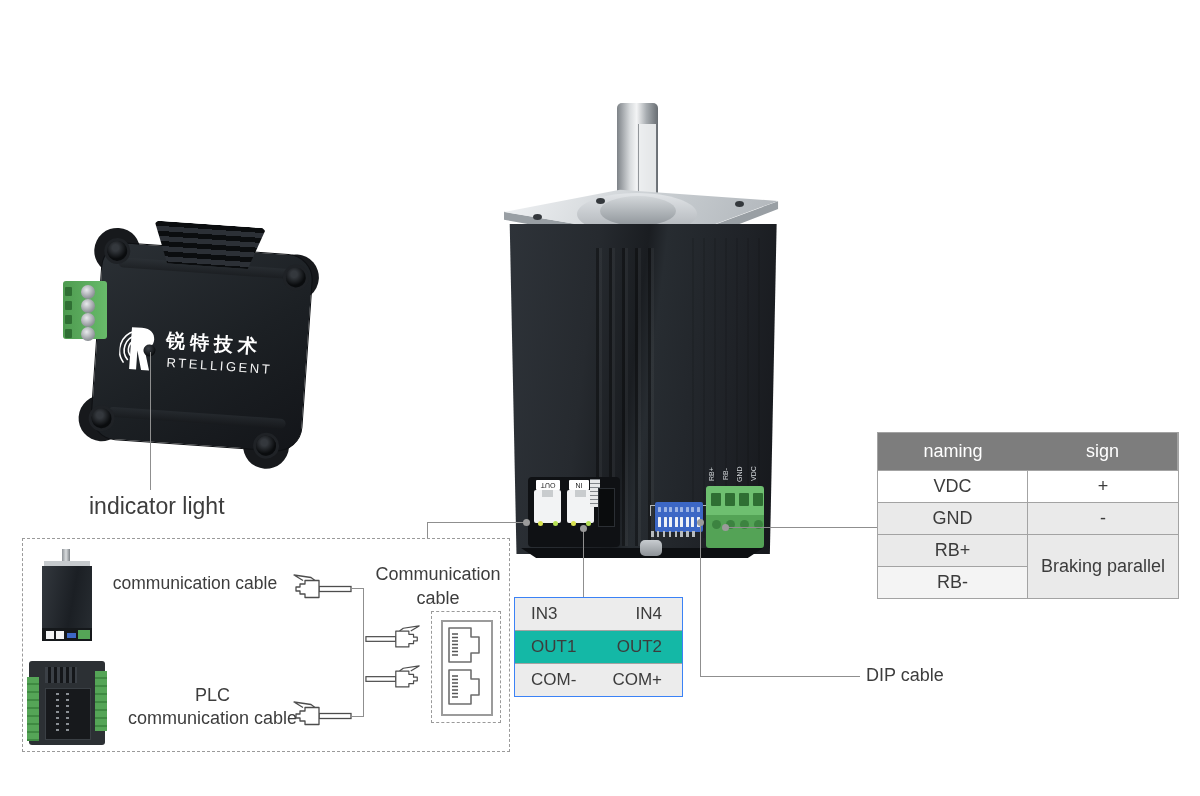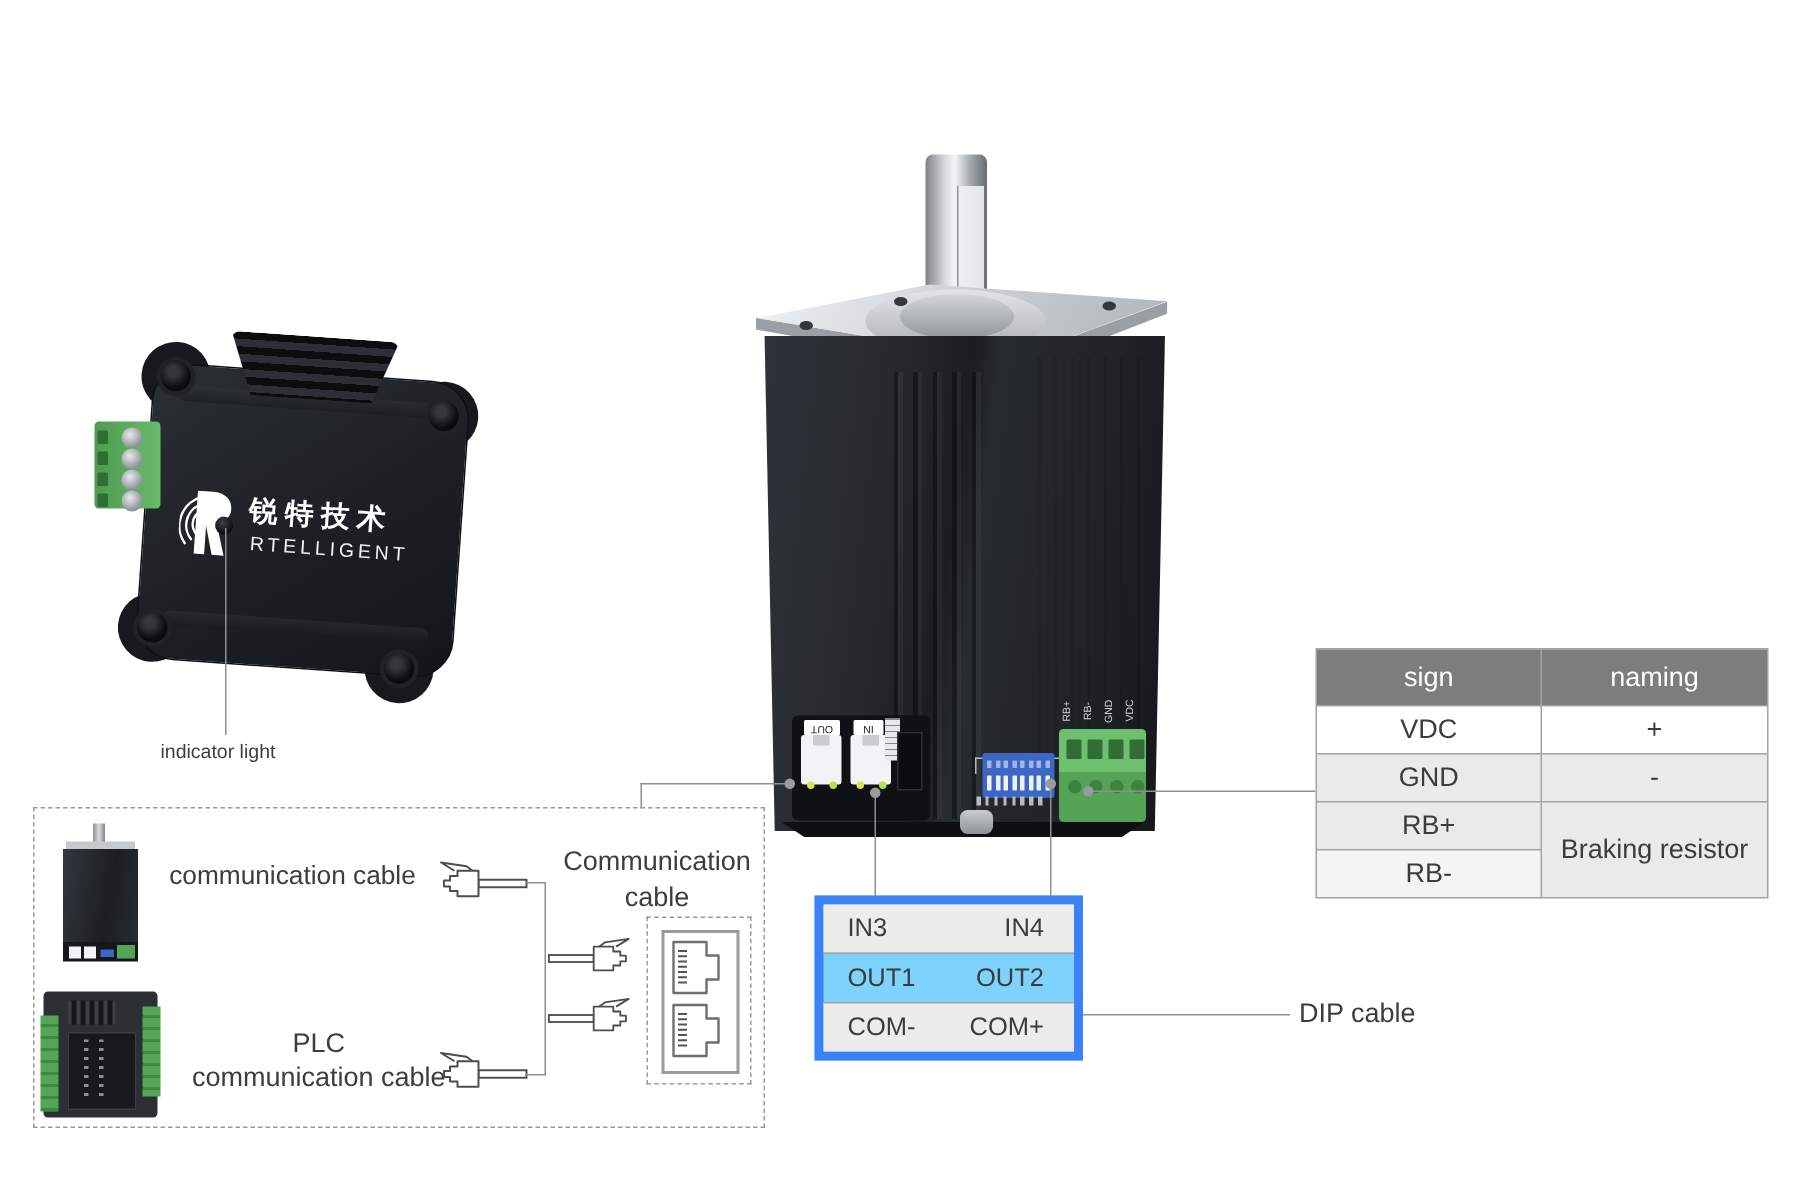--- a/index.html
+++ b/index.html
@@ -101,21 +101,21 @@
 
   
   .plc-body{position:absolute;left:29px;top:661px;width:76px;height:84px;background:#2c3034;border-radius:3px;}
   .plc-green{position:absolute;width:12px;background:repeating-linear-gradient(180deg,#55a557 0 6px,#3f8a42 6px 8px);}
   .plc-slot{position:absolute;left:16px;top:6px;width:32px;height:16px;background:#141619;
             background-image:repeating-linear-gradient(90deg,#3b4046 0 3px,transparent 3px 6px);background-size:100% 5px;background-repeat:repeat-y;}
   .plc-panel{position:absolute;left:16px;top:27px;width:44px;height:50px;background:#17191c;border:1px solid #3a3f44;}
   .plc-dots{position:absolute;top:4px;width:3px;height:40px;background:repeating-linear-gradient(180deg,#8a8f94 0 2px,transparent 2px 6px);}
 
   
-  .io-table{position:absolute;left:543px;top:597px;width:167px;border:6px solid #3b82f6;background:#7dd3fc;}
+  .io-table{position:absolute;left:514px;top:597px;width:167px;border:1px solid #3b82f6;background:#14b8a6;}
   .io-row{height:32px;display:flex;justify-content:space-between;align-items:center;padding:0 20px 0 16px;
           font-size:17px;color:#3c3c3c;}
   .io-row + .io-row{border-top:1px solid #a3a3a3;}
   .io-row:nth-child(odd){background:#ececec;}
 
   
   .sign-table{position:absolute;left:877px;top:432px;display:grid;grid-template-columns:150px 150px;
               grid-template-rows:37px repeat(4,32px);border:1px solid #a3a3a3;background:#fff;}
   .sg{display:flex;align-items:center;justify-content:center;}
   .sg.h{background:#7d7d7d;color:#fff;font-size:18px;}
@@ -177,21 +177,21 @@
     <div class="drv-term-screw" style="top:18px"></div>
     <div class="drv-term-screw" style="top:32px"></div>
     <div class="drv-term-screw" style="top:46px"></div>
     <div class="drv-term-tab" style="top:6px"></div>
     <div class="drv-term-tab" style="top:20px"></div>
     <div class="drv-term-tab" style="top:34px"></div>
     <div class="drv-term-tab" style="top:48px"></div>
   </div>
 
   <div class="line" style="left:150px;top:352px;width:1px;height:138px"></div>
-  <div class="lbl" style="left:107px;top:493px;font-size:13px">indicator light</div>
+  <div class="lbl" style="left:89px;top:493px;font-size:23px">indicator light</div>
 
   <div>
     <div class="shaft"></div>
     <div class="keyway"></div>
     <div class="plate-side"></div>
     <div class="plate"></div>
     <div class="boss"></div>
     <div class="collar"></div>
     <div class="phole" style="left:533px;top:214px"></div>
     <div class="phole" style="left:596px;top:198px"></div>
@@ -356,26 +356,26 @@
       <span>OUT1</span>
       <span>OUT2</span>
     </div>
     <div class="io-row">
       <span>COM-</span>
       <span>COM+</span>
     </div>
   </div>
 
   <div class="sign-table">
+    <div class="sg h">naming</div>
     <div class="sg h colsep">sign</div>
-    <div class="sg h">naming</div>
     <div class="sg c colsep">VDC</div>
     <div class="sg c">+</div>
     <div class="sg c colsep alt">GND</div>
     <div class="sg c alt">-</div>
     <div class="sg c colsep alt">RB+</div>
-    <div class="sg c alt merged">Braking resistor</div>
+    <div class="sg c alt merged">Braking parallel</div>
     <div class="sg c colsep alt2" style="grid-column:1">RB-</div>
   </div>
 
   <div class="lbl" style="left:866px;top:665px">DIP cable</div>
 
 </div>
 
 </body></html>

